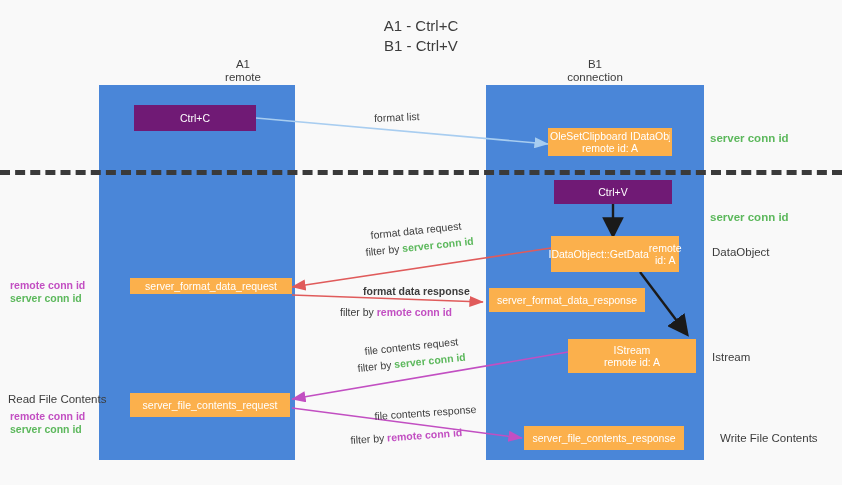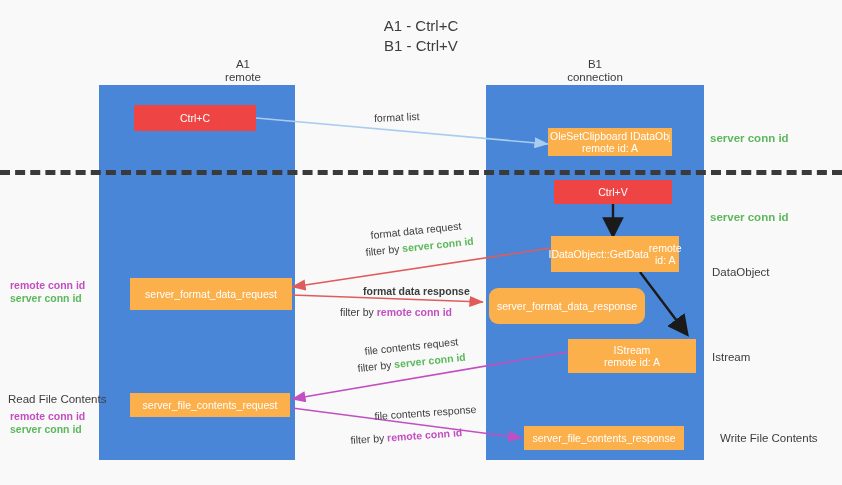--- a/index.html
+++ b/index.html
@@ -28,21 +28,21 @@
   
   .lane{background:#4a86d8;}
 
   
   .box{
     box-sizing:border-box;
     display:flex;align-items:center;justify-content:center;
     text-align:center;color:#ffffff;font-size:10.5px;line-height:12.5px;
     padding:2px 4px;
   }
-  .box.green{background:#ef4444;}
+  .box.green{background:#701a75;}
   .box.orange{background:#fbb04c;}
 
   
   .sidelabel{font-size:11.5px;line-height:14px;color:#3c3c3c;}
   .conn-remote{color:#c24fc2;font-weight:bold;font-size:10.5px;line-height:13px;}
   .conn-server{color:#5cb85c;font-weight:bold;font-size:10.5px;line-height:13px;}
   .conn-server-big{color:#5cb85c;font-weight:bold;font-size:11.5px;line-height:14px;}
 
   
   .edgelabel{
@@ -110,21 +110,21 @@
 
     <line x1="292" y1="408" x2="522" y2="438" stroke="#c24fc2" stroke-width="1.6" marker-end="url(#ah-mag)"></line>
   </svg>
 
   <div class="abs dashline"></div>
 
   <div class="abs box green" style="left:134px;top:105px;width:122px;height:26px;">
     <span>Ctrl+C</span>
   </div>
 
-  <div class="abs box orange" style="left:130px;top:278px;width:162px;height:32px;">
+  <div class="abs box orange" style="left:130px;top:278px;width:162px;height:16px;">
     <span>server_format_data_request</span>
   </div>
 
   <div class="abs box orange" style="left:130px;top:393px;width:160px;height:24px;">
     <span>server_file_contents_request</span>
   </div>
 
   <div class="abs box orange" style="left:548px;top:128px;width:124px;height:28px;flex-direction:column;">
     <span style="overflow:hidden;max-width:120px;white-space:nowrap;">OleSetClipboard IDataObject</span>
     <span>remote id: A</span>
@@ -132,21 +132,21 @@
 
   <div class="abs box green" style="left:554px;top:180px;width:118px;height:24px;justify-content:center;">
     <span>Ctrl+V</span>
   </div>
 
   <div class="abs box orange" style="left:551px;top:236px;width:128px;height:36px;flex-direction:row;">
     <span>IDataObject::GetData</span>
     <span>remote id: A</span>
   </div>
 
-  <div class="abs box orange" style="left:489px;top:288px;width:156px;height:36px;border-radius:9px;">
+  <div class="abs box orange" style="left:489px;top:288px;width:156px;height:24px;">
     <span>server_format_data_response</span>
   </div>
 
   <div class="abs box orange" style="left:568px;top:339px;width:128px;height:34px;flex-direction:column;">
     <span>IStream</span>
     <span>remote id: A</span>
   </div>
 
   <div class="abs box orange" style="left:524px;top:426px;width:160px;height:24px;">
     <span>server_file_contents_response</span>
@@ -181,21 +181,21 @@
     <span>file contents response</span>
   </div>
   <div class="abs edgelabel" style="left:350px;top:434px;transform:rotate(-4deg);transform-origin:left top;">
     <span>filter by </span><span class="m">remote conn id</span>
   </div>
 
   <div class="abs conn-server-big" style="left:710px;top:131px;">server conn id</div>
 
   <div class="abs conn-server-big" style="left:710px;top:210px;">server conn id</div>
 
-  <div class="abs sidelabel" style="left:712px;top:245px;margin-top:20px;">DataObject</div>
+  <div class="abs sidelabel" style="left:712px;top:245px;">DataObject</div>
 
   <div class="abs sidelabel" style="left:712px;top:350px;">Istream</div>
 
   <div class="abs sidelabel" style="left:720px;top:431px;">Write File Contents</div>
 
   <div class="abs conn-remote" style="left:10px;top:279px;">remote conn id</div>
   <div class="abs conn-server" style="left:10px;top:292px;">server conn id</div>
 
   <div class="abs sidelabel" style="left:8px;top:392px;">Read File Contents</div>
   <div class="abs conn-remote" style="left:10px;top:410px;">remote conn id</div>

